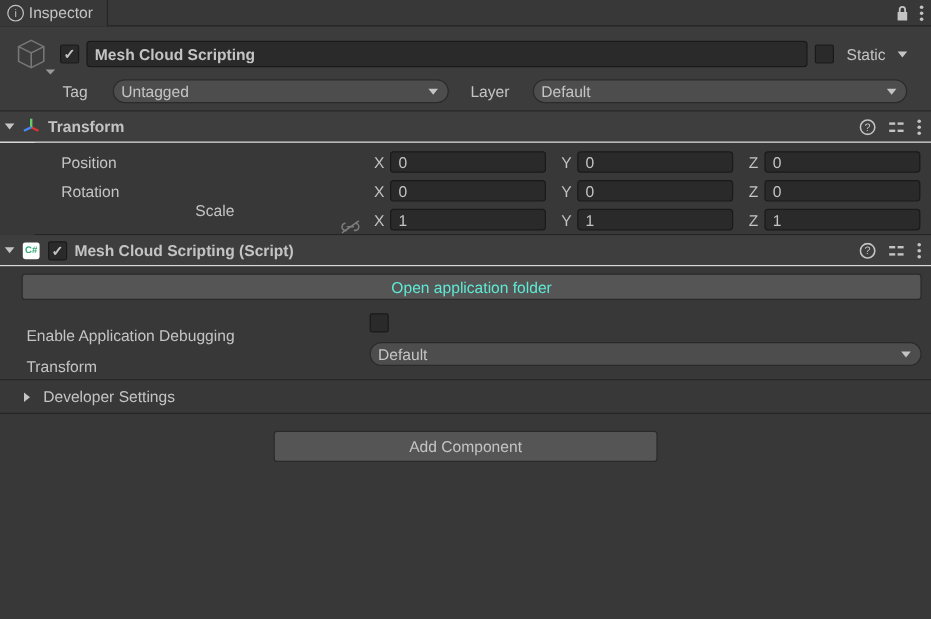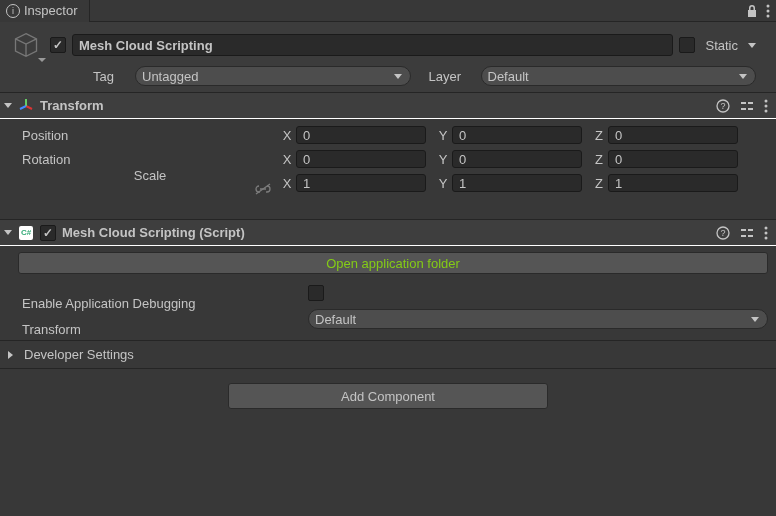--- a/index.html
+++ b/index.html
@@ -19,52 +19,52 @@
   .cube-dd { position: absolute; right: -2px; bottom: -2px; width: 0; height: 0; border-left: 4px solid transparent; border-right: 4px solid transparent; border-top: 4px solid #999; }
   .checkbox { width: 16px; height: 16px; background: #2a2a2a; border: 1px solid #1a1a1a; border-radius: 2px; display: flex; align-items: center; justify-content: center; }
   .checkbox.checked::after { content: "✓"; color: #c4c4c4; font-size: 12px; font-weight: bold; }
   .text-input { background: #2a2a2a; border: 1px solid #1a1a1a; border-radius: 3px; color: #c4c4c4; padding: 3px 6px; font-size: 13px; height: 22px; }
   .go-name { flex: 1; font-weight: bold; }
   .static-check { width: 16px; height:16px; }
   .static-label { margin: 0 4px; }
   .dd-arrow { width: 0; height: 0; border-left: 4px solid transparent; border-right: 4px solid transparent; border-top: 5px solid #c4c4c4; }
   
   .go-row2 { display: flex; align-items: center; gap: 6px; padding-left: 44px; }
-  .label { min-width: 36px; margin-left: 41px; }
+  .label { min-width: 36px; }
   .dropdown { background: #4d4d4d; border: 1px solid #2a2a2a; border-radius: 10px; height: 20px; display: flex; align-items: center; padding: 0 6px; position: relative; flex: 1; }
   .dropdown .dd-arrow { position: absolute; right: 8px; top: 7px; }
   .layer-label { min-width: 46px; text-align: left; margin-left: 12px; }
   
   
   .comp-header { display: flex; align-items: center; height: 26px; padding: 0 8px 0 4px; background: #3e3e3e; border-bottom: 1px solid #ffffff; }
   .foldout { width: 0; height: 0; border-left: 4px solid transparent; border-right: 4px solid transparent; border-top: 5px solid #c4c4c4; margin-right: 6px; cursor: pointer; }
   .foldout.collapsed { border-top: 4px solid transparent; border-bottom: 4px solid transparent; border-left: 5px solid #c4c4c4; margin-right: 7px; }
   .comp-icon { width: 16px; height: 16px; margin-right: 6px; display:flex; align-items:center; justify-content:center; }
   .comp-title { font-weight: bold; flex: 1; }
   .comp-actions { display: flex; align-items: center; gap: 10px; }
   .help-icon, .preset-icon, .kebab-icon { display:flex; align-items:center; justify-content:center; }
 
   
-  .comp-body { padding: 4px 8px 24px 8px; background: #383838; border-bottom: 1px solid #252525; }
+  .comp-body { padding: 4px 8px 0 8px; background: #383838; border-bottom: 1px solid #252525; margin-left: 29px; }
   .prop-row { display: flex; align-items: center; height: 24px; }
   .prop-label { width: 270px; padding-left: 14px; }
   .axis-label { width: 18px; text-align: center; }
   .axis-input { width: 130px; margin-right: 8px; }
   .num-input { background: #2a2a2a; border: 1px solid #1a1a1a; border-radius: 3px; color: #c4c4c4; padding: 1px 6px; font-size: 13px; height: 18px; width: 100%; }
   .link-icon { margin-left: auto; margin-right: 6px; opacity:.6;}
   
   
   .script-body { padding: 6px 8px 8px 8px; background: #383838; border-bottom: 1px solid #252525; }
-  .full-button { width: calc(100% - 10px); margin-left:10px; height: 22px; background: #555; border: 1px solid #2a2a2a; border-radius: 3px; color: #84cc16; cursor: pointer; font-size: 13px; margin-bottom: 6px; display:flex; align-items:center; justify-content:center; }
+  .full-button { width: calc(100% - 10px); margin-left:10px; height: 22px; background: #555; border: 1px solid #2a2a2a; border-radius: 3px; color: #5eead4; cursor: pointer; font-size: 13px; margin-bottom: 6px; display:flex; align-items:center; justify-content:center; }
   .script-row { display: flex; align-items: center; height: 26px; }
   .script-label { width: 300px; padding-left: 14px; margin-top: 20px; }
   .script-dd { flex: 1; }
   
   
-  .dev-header { display: flex; align-items: center; height: 28px; padding: 0 8px 0 8px; background: #383838; border-bottom: 1px solid #252525; }
+  .dev-header { display: flex; align-items: center; height: 28px; padding: 0 8px 0 20px; background: #383838; border-bottom: 1px solid #252525; }
   
   
   .add-comp-area { padding: 14px 0; display: flex; justify-content: center; background: #383838; }
   .add-comp-btn { width: 320px; height: 26px; background: #555; border: 1px solid #2a2a2a; border-radius: 3px; color: #c4c4c4; cursor: pointer; font-size: 13px; display:flex; align-items:center; justify-content:center; }
   
   .cs-icon { width:14px; height:14px; background:#fff; border-radius:2px; display:flex; align-items:center; justify-content:center; font-size:8px; color:#3a7; font-weight:bold; }
 </style>
 </head>
 <body>
 

